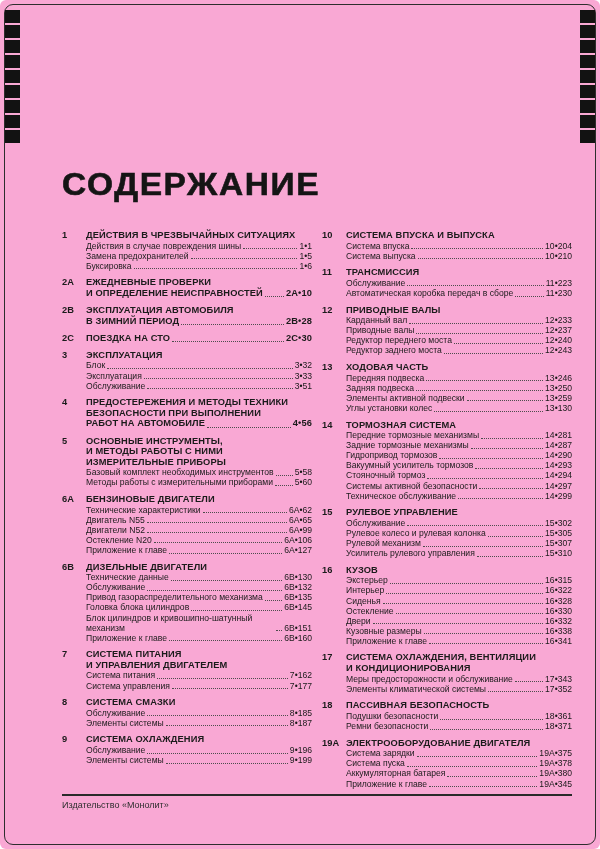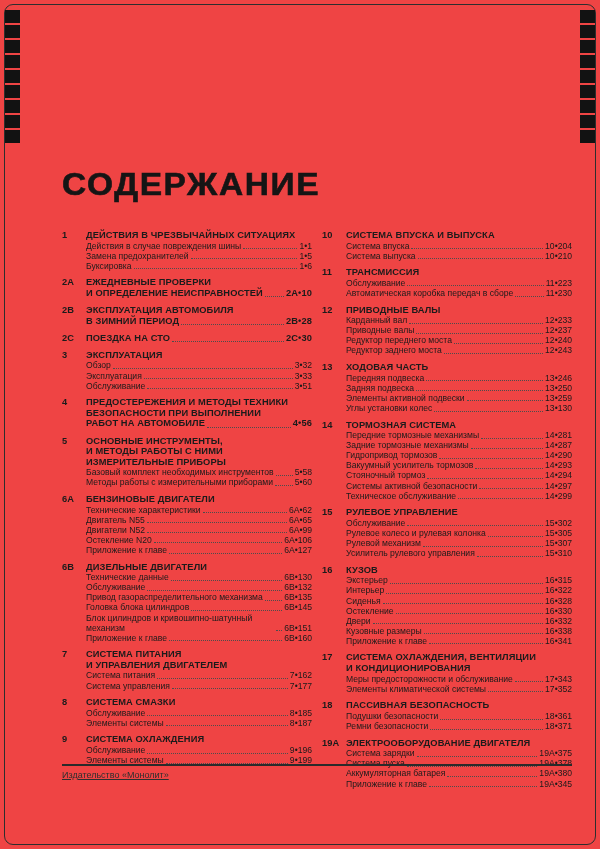--- a/index.html
+++ b/index.html
@@ -1,37 +1,37 @@
 <!DOCTYPE html>
 <html><head>
 <meta charset="utf-8">
 <style>
   html,body{margin:0;padding:0;width:600px;height:849px;background:#ffffff;overflow:hidden;}
   body{font-family:"Liberation Sans", sans-serif;color:#1b1b1b;position:relative;}
-  .page{position:absolute;inset:0;background:#ef4444;}
+  .page{position:absolute;inset:0;background:#f9a8d4;border-radius:6px;}
   .frame{position:absolute;inset:4px;border:1.5px solid #2e2e2e;border-radius:9px;pointer-events:none;}
   .tabs{position:absolute;top:10px;display:flex;flex-direction:column;}
   .tabs-left{left:5px;}
   .tabs-right{right:5px;}
   .tab{width:15px;height:13px;background:#121212;margin-bottom:2px;}
   .title{position:absolute;top:167px;left:62px;margin:0;font-size:31px;font-weight:bold;
          letter-spacing:1.5px;color:#151515;white-space:nowrap;
          transform:scaleX(1.08);transform-origin:left top;-webkit-text-stroke:0.6px #151515;}
   .columns{position:absolute;top:230px;left:62px;right:28px;
            display:grid;grid-template-columns:1fr 1fr;column-gap:10px;}
   .section{margin-bottom:6.5px;}
   .row{display:flex;align-items:flex-end;position:relative;padding-left:24px;}
   .row.head{font-weight:bold;font-size:9.3px;line-height:10.6px;letter-spacing:0.1px;}
   .row.item{font-size:8.6px;line-height:10.1px;}
   .num{position:absolute;left:0;bottom:0;}
   .lbl{white-space:normal;}
   .dots{flex:1 1 auto;min-width:6px;border-bottom:1.4px dotted #4d4d4d;margin:0 2px 1.5px 2px;}
   .pg{white-space:nowrap;}
-  .footer{position:absolute;top:764px;left:62px;right:28px;border-top:2px solid #2a2a2a;
-          padding-top:4px;font-size:9px;color:#2f2f2f;text-decoration:underline;}
+  .footer{position:absolute;top:794px;left:62px;right:28px;border-top:2px solid #2a2a2a;
+          padding-top:4px;font-size:9px;color:#2f2f2f;}
 </style>
 </head>
 <body>
 
 <div class="page">
   <div class="frame"></div>
   <div class="tabs tabs-left">
       <div class="tab"></div>
       <div class="tab"></div>
       <div class="tab"></div>
@@ -106,21 +106,21 @@
             <span class="dots"></span>
             <span class="pg">2С•30</span>
           </div>
         </div>
         <div class="section">
           <div class="row head">
             <span class="num">3</span>
             <span class="lbl">ЭКСПЛУАТАЦИЯ</span>
           </div>
           <div class="row item">
-            <span class="lbl">Обзор</span>
+            <span class="lbl">Блок</span>
             <span class="dots"></span>
             <span class="pg">3•32</span>
           </div>
           <div class="row item">
             <span class="lbl">Эксплуатация</span>
             <span class="dots"></span>
             <span class="pg">3•33</span>
           </div>
           <div class="row item">
             <span class="lbl">Обслуживание</span>

